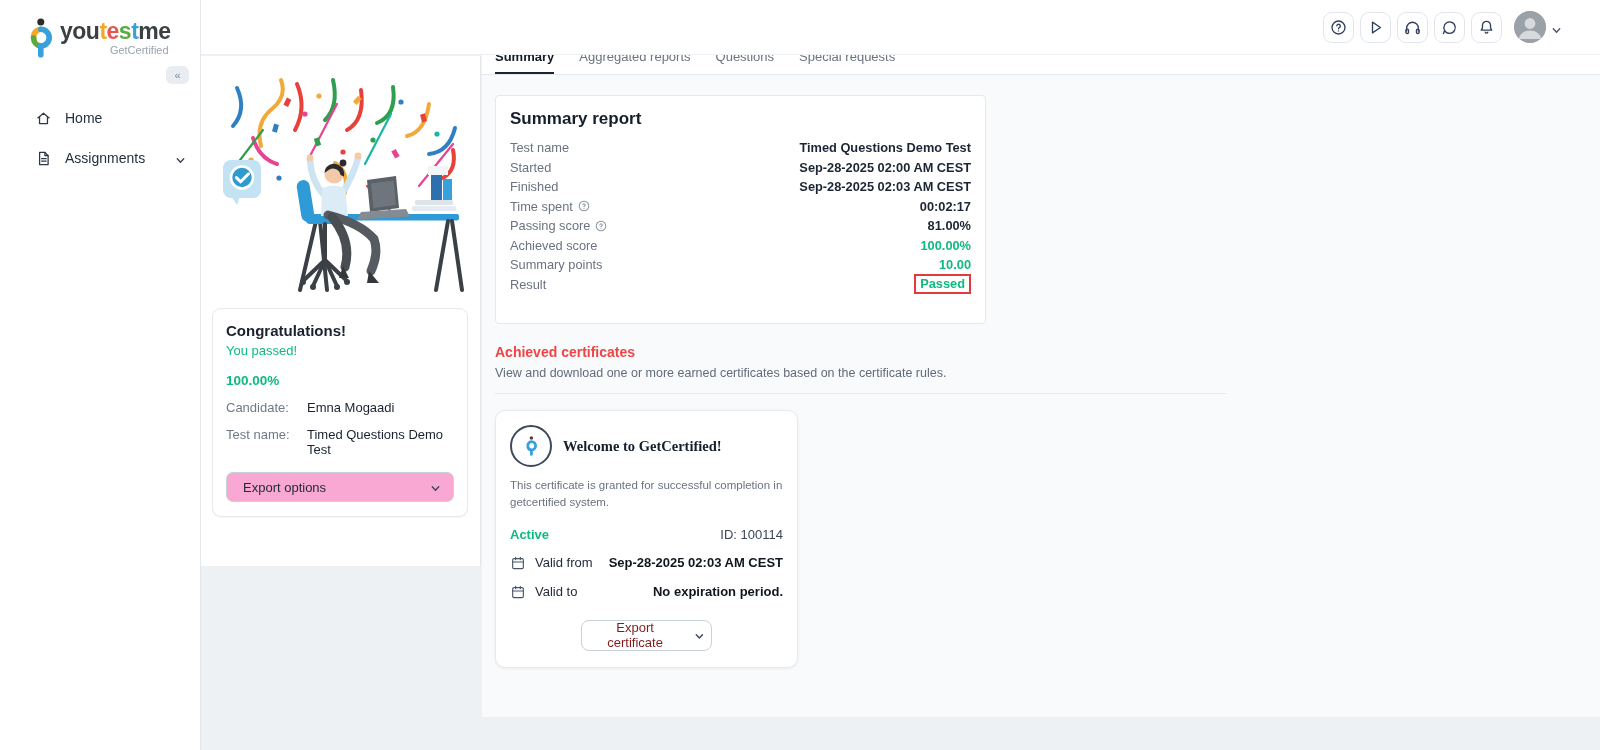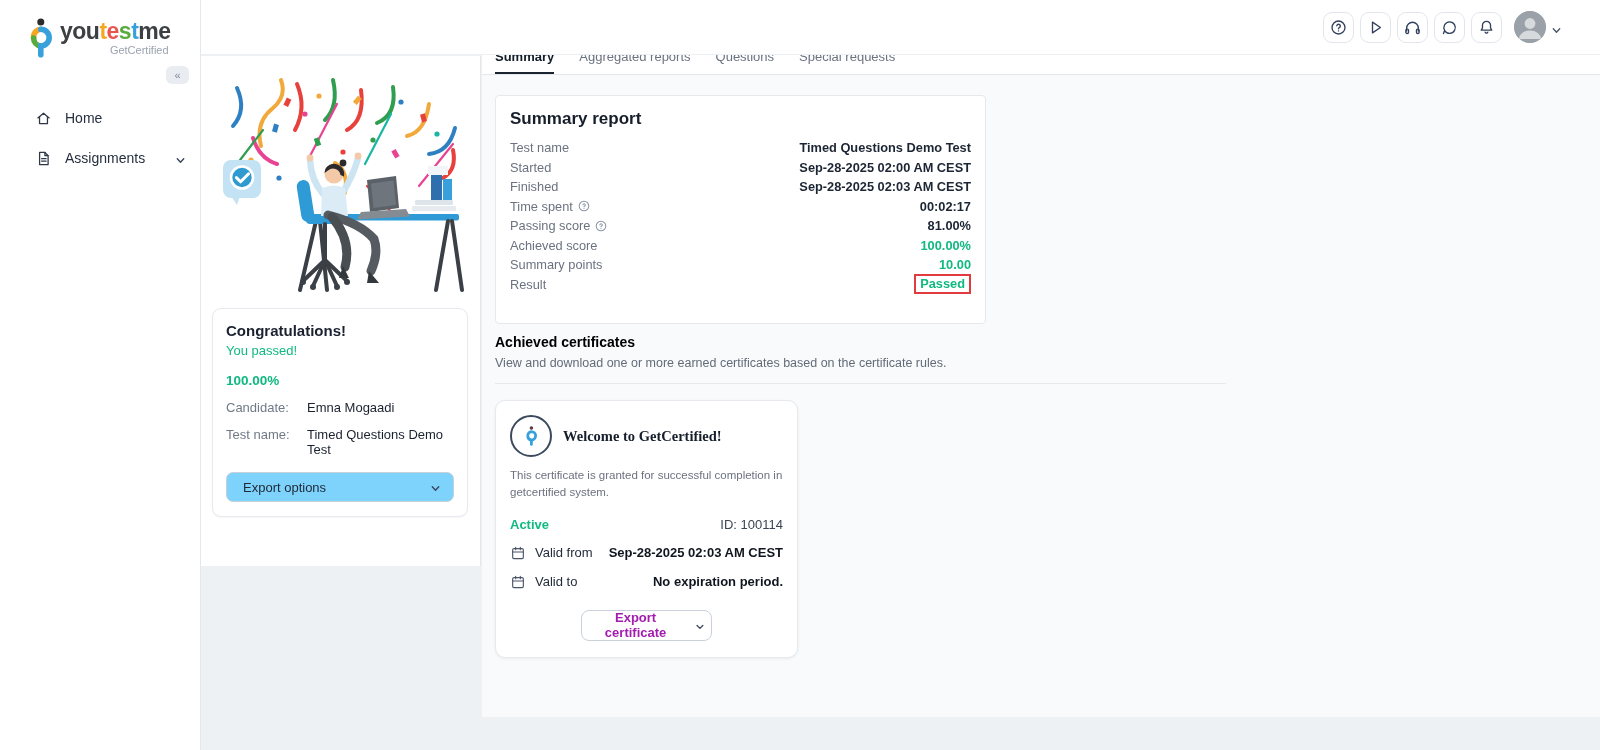--- a/index.html
+++ b/index.html
@@ -38,57 +38,57 @@
   .illus{display:block;margin:12px auto 0 auto;}
   .congrats-card{margin:12px 12px 0 11px;border:1px solid #e6e9ed;border-radius:9px;background:#fff;
     box-shadow:0 1px 2px rgba(16,24,40,.04);padding:13px 13px 14px 13px;}
   .congrats-title{font-size:15px;font-weight:700;color:#1a2230;}
   .congrats-sub{font-size:13px;margin-top:4px;font-weight:500;}
   .congrats-score{font-size:13.5px;margin-top:15px;font-weight:600;}
   .green{color:#10b981;}
   .kv{display:flex;margin-top:12px;font-size:13px;}
   .kv .k{color:#6f7a87;width:81px;flex:0 0 auto;}
   .kv .v{color:#1a2230;font-weight:500;}
-  .export-btn{margin-top:15px;width:100%;height:30px;border:1px solid #c9d1da;border-radius:7px;background:#7dd3fc;
+  .export-btn{margin-top:15px;width:100%;height:30px;border:1px solid #c9d1da;border-radius:7px;background:#f9a8d4;
     display:flex;align-items:center;cursor:pointer;padding:0 12px 0 16px;box-sizing:border-box;}
   .export-btn .lbl{font-size:13px;color:#212b38;font-weight:500;flex:1;text-align:left;}
   
   .main{position:absolute;left:482px;top:40px;width:1118px;height:677px;background:#f8fafb;}
   .tabs{height:34px;background:#fff;border-bottom:1px solid #e4e8ec;display:flex;align-items:stretch;padding-left:13px;}
   .tab{display:flex;align-items:center;margin-right:25px;font-size:13px;color:#6b7280;cursor:pointer;border-bottom:2px solid transparent;box-sizing:border-box;}
   .tab.active{color:#131c2a;font-weight:700;border-bottom-color:#1b2431;}
   .content{padding:20px 0 0 13px;}
   .summary-card{width:491px;box-sizing:border-box;background:#fff;border:1px solid #e5e8ec;border-radius:4px;padding:13px 14px 29px 14px;}
   .summary-title{font-size:17px;font-weight:700;color:#161e2b;margin-bottom:9px;}
   .srow{display:flex;align-items:center;height:19.5px;font-size:12.8px;}
   .srow .sl{color:#6b7280;display:flex;align-items:center;}
   .srow .sl .info{margin-left:5px;width:12px;height:12px;}
   .srow .sv{margin-left:auto;color:#1c2533;font-weight:600;}
   .sv.green{color:#10b981;}
   .result-box{border:2px solid #e23b3f;padding:0 4px;display:inline-block;line-height:16px;}
-  .ach-head{margin-top:10px;font-size:14px;font-weight:700;color:#000000;}
+  .ach-head{margin-top:20px;font-size:14px;font-weight:700;color:#ef4444;}
   .ach-desc{margin-top:6px;font-size:12.5px;color:#626c79;}
   .ach-divider{margin-top:13px;width:731px;border-top:1px solid #e5e8ec;height:0;}
   .cert-card{margin-top:16px;width:303px;box-sizing:border-box;background:#fff;border:1px solid #e6e9ed;border-radius:10px;
     box-shadow:0 1px 3px rgba(16,24,40,.06);padding:14px 14px 16px 14px;}
   .cert-head{display:flex;align-items:center;}
   .cert-logo{width:38px;height:38px;border:2px solid #3d4a5c;border-radius:50%;display:flex;align-items:center;justify-content:center;flex:0 0 auto;background:#fff;}
   .cert-logo svg{width:16px;height:26px;}
   .cert-title{margin-left:11px;font-size:14.5px;font-weight:700;color:#161e2b;font-family:Liberation Serif, serif;}
   .cert-desc{margin-top:10px;font-size:11.5px;line-height:1.5;color:#6b7280;}
   .cert-status{display:flex;margin-top:15px;font-size:13px;align-items:center;}
   .cert-status .stat{font-weight:600;}
   .cert-status .cid{margin-left:auto;color:#3b4656;font-weight:500;}
   .crow{display:flex;align-items:center;margin-top:13px;font-size:13px;}
   .crow .cal{width:16px;height:16px;margin-right:9px;flex:0 0 auto;}
   .crow .cl{color:#222c3a;}
   .crow .cv{margin-left:auto;font-weight:700;color:#10161f;}
   .cert-export{margin:20px auto 0 auto;display:flex;align-items:center;justify-content:center;height:31px;width:131px;
     border:1px solid #c9d1da;border-radius:8px;background:#fff;cursor:pointer;}
-  .cert-export .lbl{font-size:13px;font-weight:700;color:#a21caf;margin-right:7px;}
+  .cert-export .lbl{font-size:13px;font-weight:400;color:#7f1d1d;margin-right:7px;}
 </style>
 </head>
 <body>
 
 <div class="sidebar">
   <div class="logo-row">
     <svg class="logo-glyph" viewBox="0 0 40 52">
       <circle cx="21" cy="6" r="4.4" fill="#2b2b2b"></circle>
       <path d="M12 26 A10 10 0 0 1 21 15" stroke="#f5a623" stroke-width="7" fill="none" stroke-linecap="round"></path>
       <path d="M12 26 A10 10 0 0 0 21 36" stroke="#5aab3f" stroke-width="7" fill="none" stroke-linecap="round"></path>

